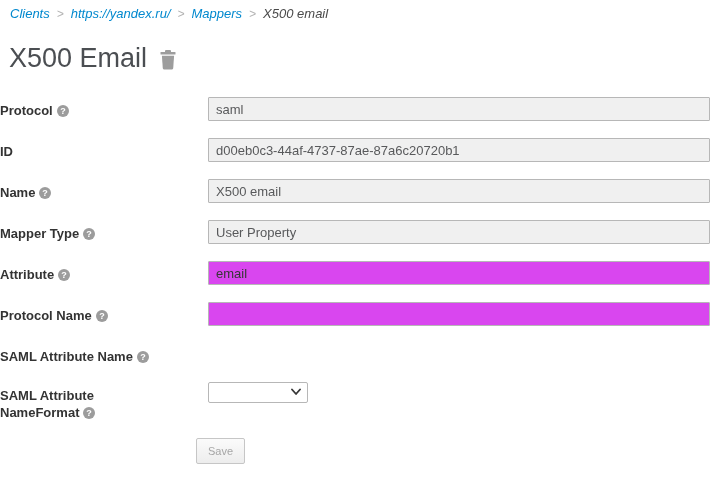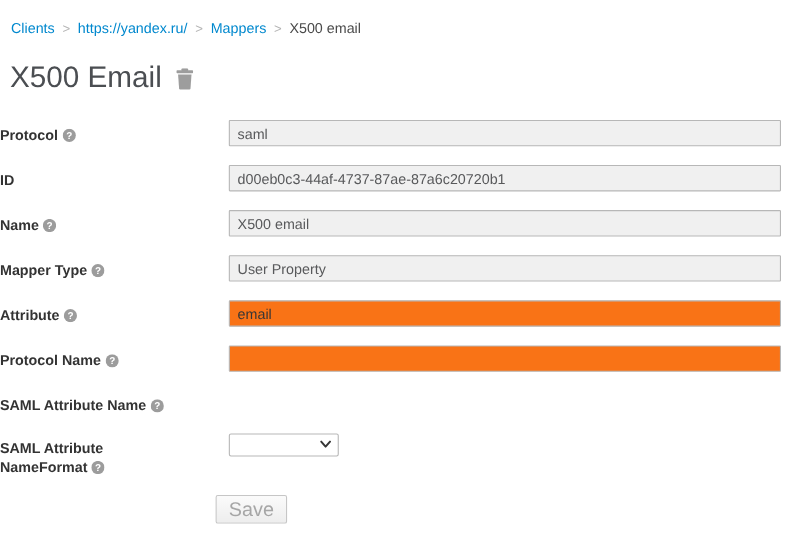--- a/index.html
+++ b/index.html
@@ -4,21 +4,21 @@
 <style>
   html, body { margin: 0; padding: 0; background: #ffffff; }
   body {
     width: 716px; height: 491px;
     font-family: "Liberation Sans", sans-serif;
     color: #363636;
     overflow: hidden;
   }
 
   
-  .breadcrumb { padding: 18px 10px 0 10px; font-size: 13px; line-height: 16px; }
+  .breadcrumb { padding: 6px 10px 0 10px; font-size: 13px; line-height: 16px; font-style: italic; }
   .breadcrumb a { color: #0088ce; text-decoration: none; cursor: pointer; }
   .breadcrumb .sep { color: #b3b3b3; margin: 0 7px; font-size: 12px; }
   .breadcrumb .current { color: #4a4a4a; }
 
   
   .page-header { margin: 21px 0 23px 0; padding-left: 9px; display: flex; align-items: center; }
   .page-header h1 {
     margin: 0; font-size: 27px; font-weight: 300; color: #4b4e52; letter-spacing: 0;
   }
   .trash-btn { margin-left: 13px; margin-top: 3px; cursor: pointer; background: none; border: none; padding: 0; line-height: 0; }
@@ -28,38 +28,38 @@
   .label-col {
     width: 156px; text-align: left; font-size: 13px; font-weight: bold;
     color: #333333; padding-top: 5px; line-height: 17px;
   }
   .help-icon { display: inline-block; margin-left: 4px; vertical-align: -2px; line-height: 0; cursor: pointer; }
   .input-col { flex: 1; margin-left: 40px; margin-right: 6px; padding-left: 12px; }
 
   input.form-control {
     box-sizing: border-box; display: block; width: 100%; height: 24px;
     padding: 2px 7px; font-size: 13px; color: #363636;
-    border: 1px solid #b7b7b7; border-radius: 1px; background: #f97316;
+    border: 1px solid #b7b7b7; border-radius: 1px; background: #d946ef;
     font-family: inherit; outline: none;
   }
   input.form-control:disabled { background: #f0f0f0; color: #58595b; }
 
   .select-wrap { position: relative; display: inline-block; }
   select.form-control {
     -webkit-appearance: none; -moz-appearance: none; appearance: none;
     box-sizing: border-box; width: 100px; height: 21px;
     border: 1px solid #b7b7b7; border-radius: 2px; background: #ffffff;
     padding: 0 22px 0 6px; font-size: 13px; font-family: inherit; color: #363636;
   }
   .select-wrap .chevron { position: absolute; right: 7px; top: 6px; pointer-events: none; line-height: 0; }
 
   
   .button-row { margin-left: 196px; margin-top: 16px; display: flex; gap: 5px; }
   button.btn {
-    font-family: inherit; font-size: 18px; height: 26px; padding: 3px 11px;
+    font-family: inherit; font-size: 11px; height: 26px; padding: 3px 11px;
     border: 1px solid #c6c6c6; border-radius: 2px;
     background: linear-gradient(to bottom, #fbfbfb 0%, #ededed 100%);
     cursor: pointer; line-height: 18px;
   }
   .btn-save { color: #a6a6a6; }
   .btn-cancel { color: #7c7c7c; }
 </style>
 </head>
 <body>
 

